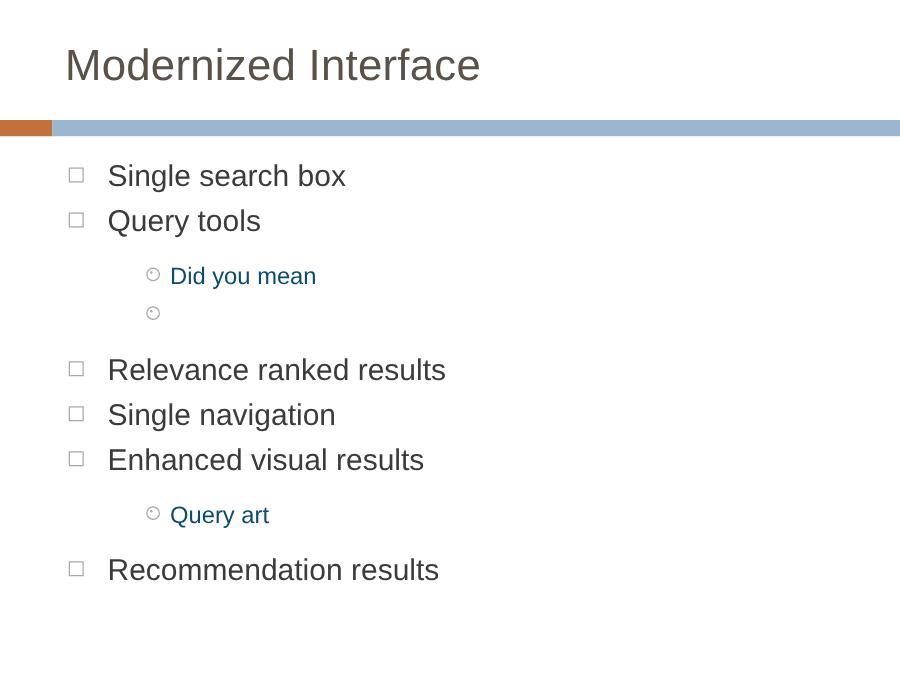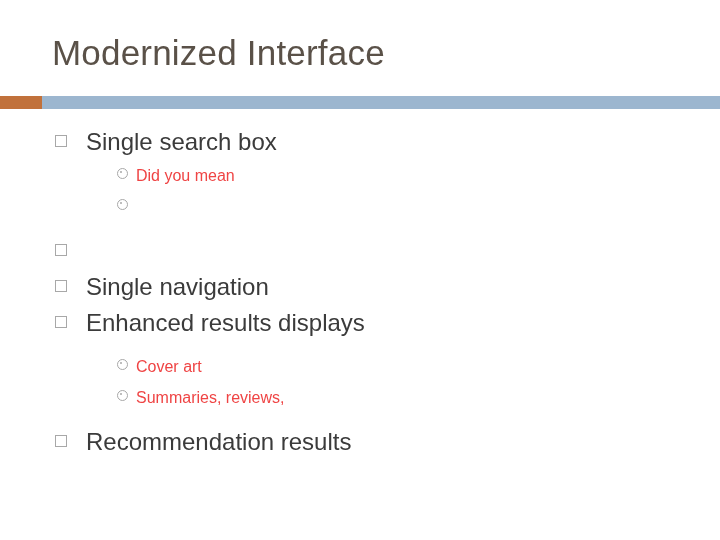--- a/index.html
+++ b/index.html
@@ -79,23 +79,23 @@
     width: 34px;
     flex: 0 0 34px;
     color: #9a9a9a;
     font-size: 12px;
     line-height: 31px;
     text-align: right;
     padding-right: 8px;
     box-sizing: border-box;
   }
   .l2 .text {
-    font-size: 16px;
+    font-size: 19px;
     line-height: 31px;
-    color: #ef4444;
+    color: #0c4a6e;
   }
   .indent-2 {
     margin-left: 50px;
   }
   .gap-before {
     margin-top: 11px;
   }
   .gap-after {
     margin-bottom: 10px;
   }
@@ -141,53 +141,54 @@
   <div class="rule-accent"></div>
   <div class="rule-bar"></div>
 
   <div class="body">
 
     <div class="l1">
       <span class="marker"><span class="sq"></span></span>
       <span class="text">Single search box</span>
     </div>
 
+    <div class="l1 gap-after">
+      <span class="marker"><span class="sq"></span></span>
+      <span class="text">Query tools</span>
+    </div>
 
     <div class="l2 indent-2">
       <span class="marker"><span class="circ"></span></span>
       <span class="text">Did you mean</span>
     </div>
 
     <div class="l2 indent-2">
       <span class="marker"><span class="circ"></span></span>
     </div>
 
     <div class="l1 gap-before">
       <span class="marker"><span class="sq"></span></span>
+      <span class="text">Relevance ranked results</span>
     </div>
 
     <div class="l1">
       <span class="marker"><span class="sq"></span></span>
       <span class="text">Single navigation</span>
     </div>
 
     <div class="l1 gap-after">
       <span class="marker"><span class="sq"></span></span>
-      <span class="text">Enhanced results displays</span>
+      <span class="text">Enhanced visual results</span>
     </div>
 
     <div class="l2 indent-2">
       <span class="marker"><span class="circ"></span></span>
-      <span class="text">Cover art</span>
+      <span class="text">Query art</span>
     </div>
 
-    <div class="l2 indent-2">
-      <span class="marker"><span class="circ"></span></span>
-      <span class="text">Summaries, reviews,</span>
-    </div>
 
     <div class="l1 gap-before">
       <span class="marker"><span class="sq"></span></span>
       <span class="text">Recommendation results</span>
     </div>
 
   </div>
 </div>
 
 </body></html>

